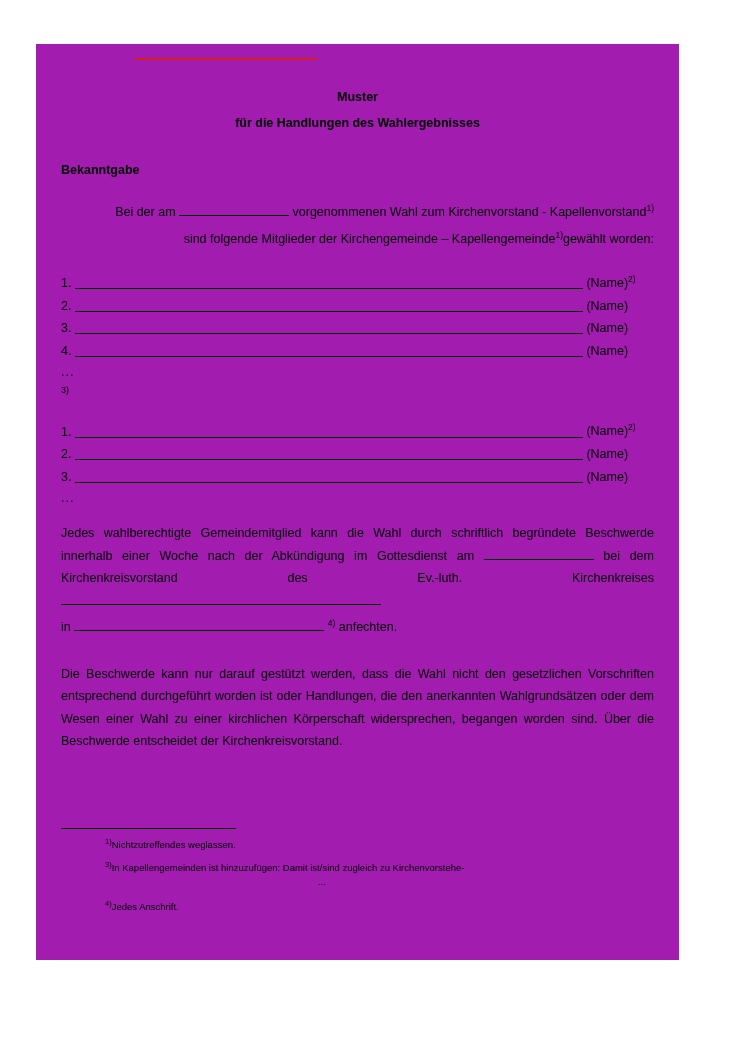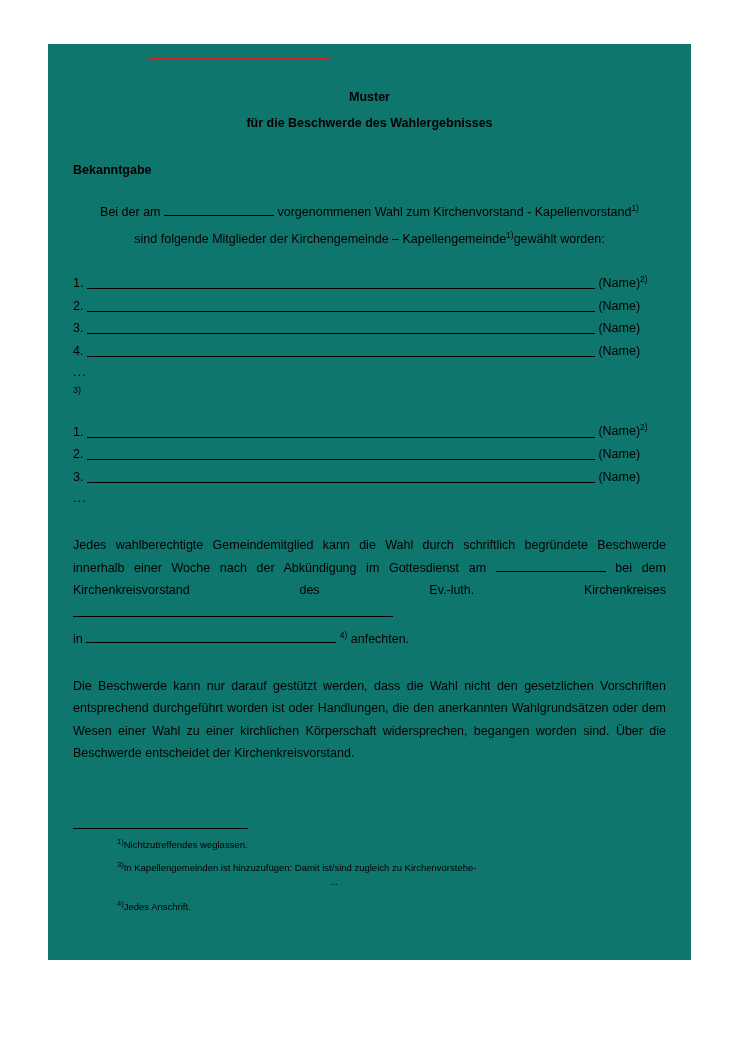--- a/index.html
+++ b/index.html
@@ -9,25 +9,25 @@
   }
   body {
     width: 739px;
     height: 1046px;
     position: relative;
     font-family: "Liberation Sans", sans-serif;
     color: #000000;
   }
   .page {
     position: absolute;
-    left: 48px;
+    left: 36px;
     top: 44px;
     width: 643px;
     height: 916px;
-    background: #0f766e;
+    background: #a21caf;
   }
   .red-rule {
     position: absolute;
     left: 99px;
     top: 14px;
     width: 182px;
     height: 0;
     border-top: 2px solid #d42020;
   }
   .content {
@@ -133,26 +133,26 @@
 <body>
 
 <div class="page">
 
   <div class="red-rule"></div>
 
   <div class="content">
 
     <div class="title-block">
       <div class="t-bold">Muster</div>
-      <div class="t-bold">für die Beschwerde des Wahlergebnisses</div>
+      <div class="t-bold">für die Handlungen des Wahlergebnisses</div>
     </div>
 
     <div class="heading2">Bekanntgabe</div>
 
-    <div class="para" style="text-align:center;">
+    <div class="para" style="text-align:right;">
       <span>Bei der am</span>
       <span class="fill" style="width:110px;"></span>
       <span>vorgenommenen Wahl zum Kirchenvorstand - Kapellenvorstand</span><span class="sup">1)</span><br>
       <span>sind folgende Mitglieder der Kirchengemeinde – Kapellengemeinde</span><span class="sup">1)</span><span>gewählt worden:</span>
     </div>
 
     <div class="list">
       <div class="list-row">
         <span class="num">1.</span>
         <span class="line-long"></span>
@@ -190,21 +190,21 @@
         <span>(Name)</span>
       </div>
       <div class="list-row">
         <span class="num">3.</span>
         <span class="line-long"></span>
         <span>(Name)</span>
       </div>
       <div class="dots">...</div>
     </div>
 
-    <div class="para justify-full" style="margin-top:26px;">
+    <div class="para justify-full" style="margin-top:14px;">
       <span>Jedes wahlberechtigte Gemeindemitglied kann die Wahl durch schriftlich begründete Beschwerde innerhalb einer Woche nach der Abkündigung im Gottesdienst am</span>
       <span class="fill" style="width:110px;"></span>
       <span>bei dem Kirchenkreisvorstand des Ev.-luth. Kirchenkreises</span>
       <span class="fill" style="width:320px;"></span>
       <br>
       <span>in</span>
       <span class="fill" style="width:250px;"></span>
       <span class="sup">4)</span>
       <span>anfechten.</span>
     </div>

